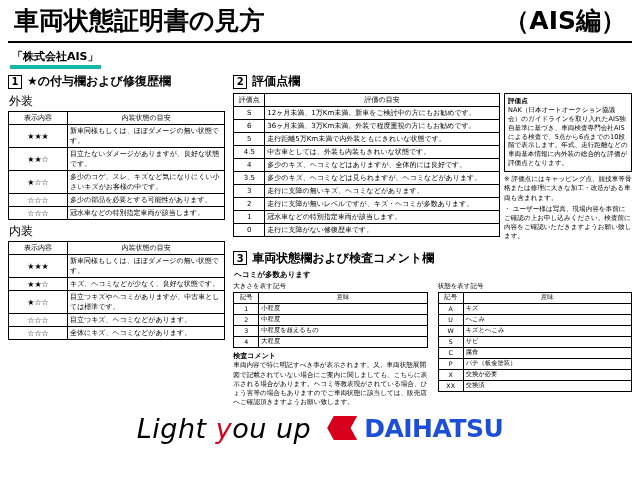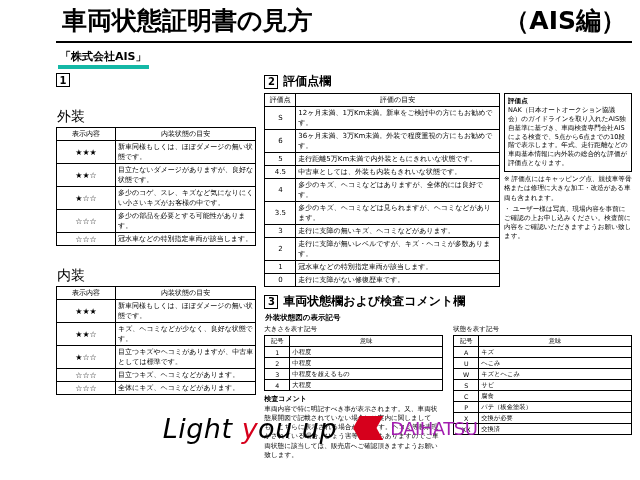--- a/index.html
+++ b/index.html
@@ -1,21 +1,21 @@
 <!DOCTYPE html>
 <html><head>
 <meta charset="utf-8">
 <style>
   html,body{margin:0;padding:0;}
   body{
     width:640px;height:480px;background:#ffffff;
     font-family:"DejaVu Sans","Liberation Sans",sans-serif;
     color:#000;overflow:hidden;position:relative;
   }
-  .page{position:relative;width:640px;height:456px;box-sizing:border-box;padding-left:48px;}
+  .page{position:relative;width:640px;height:456px;box-sizing:border-box;}
 
   
   .header{
     display:flex;align-items:center;justify-content:space-between;
     padding:4px 14px 2px 14px;
   }
   .header .title{
     font-size:25px;font-weight:bold;letter-spacing:0px;
   }
   .header .sub{
@@ -35,21 +35,21 @@
 
   
   .sec-head{display:flex;align-items:center;gap:5px;margin:1px 0 3px 0;}
   .num{
     width:14px;height:14px;border:1.4px solid #000;display:flex;
     align-items:center;justify-content:center;font-size:10px;font-weight:bold;
     box-sizing:border-box;flex:none;
   }
   .sec-title{font-size:12px;font-weight:bold;}
 
-  .grp-label{font-size:14px;margin:21px 0 1px 1px;}
+  .grp-label{font-size:12px;margin:3px 0 1px 1px;}
 
   table{border-collapse:collapse;width:100%;}
   td,th{border:0.8px solid #000;font-size:7px;padding:1px 2px;vertical-align:middle;}
   .tb-head td{font-size:7px;text-align:center;font-weight:normal;background:#fff;}
   .star-col{width:54px;text-align:center;white-space:nowrap;font-size:8px;letter-spacing:0px;}
   .desc-col{font-size:7px;}
 
   
   .rate td{font-size:7px;}
   .rate .c1{width:26px;text-align:center;}
@@ -82,41 +82,42 @@
     position:absolute;left:0;bottom:0;width:640px;height:56px;
     display:flex;align-items:center;justify-content:center;gap:16px;
   }
   .logo-text{font-size:27px;font-style:italic;font-weight:normal;letter-spacing:0.5px;}
   .logo-text .red{color:#d6001c;}
   .daihatsu{display:flex;align-items:center;gap:7px;}
   .dai-mark{
     width:30px;height:24px;background:#d6001c;
     clip-path:polygon(0% 50%,22% 0%,100% 0%,78% 50%,100% 100%,22% 100%);
   }
-  .dai-name{font-size:18px;font-weight:normal;color:#a21caf;letter-spacing:-0.5px;}
+  .dai-name{font-size:25px;font-weight:bold;color:#1d4ed8;letter-spacing:-0.5px;}
 </style>
 </head>
 <body>
 
 <div class="page">
 
   
   <div class="header">
     <div class="title">車両状態証明書の見方</div>
     <div class="sub">（AIS編）</div>
   </div>
   <hr class="hr-main">
 
   <div class="company">「株式会社AIS」</div>
 
   <div class="cols">
 
     <div class="colL">
       <div class="sec-head">
         <div class="num">1</div>
+        <div class="sec-title">★の付与欄および修復歴欄</div>
       </div>
 
       <div class="grp-label">外装</div>
       <table>
         <tbody>
             <tr class="tb-head">
           <td class="star-col">表示内容</td>
           <td class="desc-col">内装状態の目安</td>
         </tr>
         <tr>
@@ -242,21 +243,21 @@
             <p>・ ユーザー様は写真、現場内容を事前にご確認の上お申し込みください。検査前に内容をご確認いただきますようお願い致します。</p>
           </div>
         </div>
       </div>
 
       <div class="sec-head" style="margin-top:6px;">
         <div class="num">3</div>
         <div class="sec-title">車両状態欄および検査コメント欄</div>
       </div>
 
-      <div class="cmt-sub">外装状態図の表示記号</div>
+      <div class="cmt-sub">ヘコミが多数あります</div>
 
       <div class="two-tables">
         <div class="t">
           <div class="t-cap">大きさを表す記号</div>
           <table class="sym">
             <tbody>
                 <tr class="tb-head">
               <td class="s1">記号</td>
               <td>意味</td>
             </tr>

